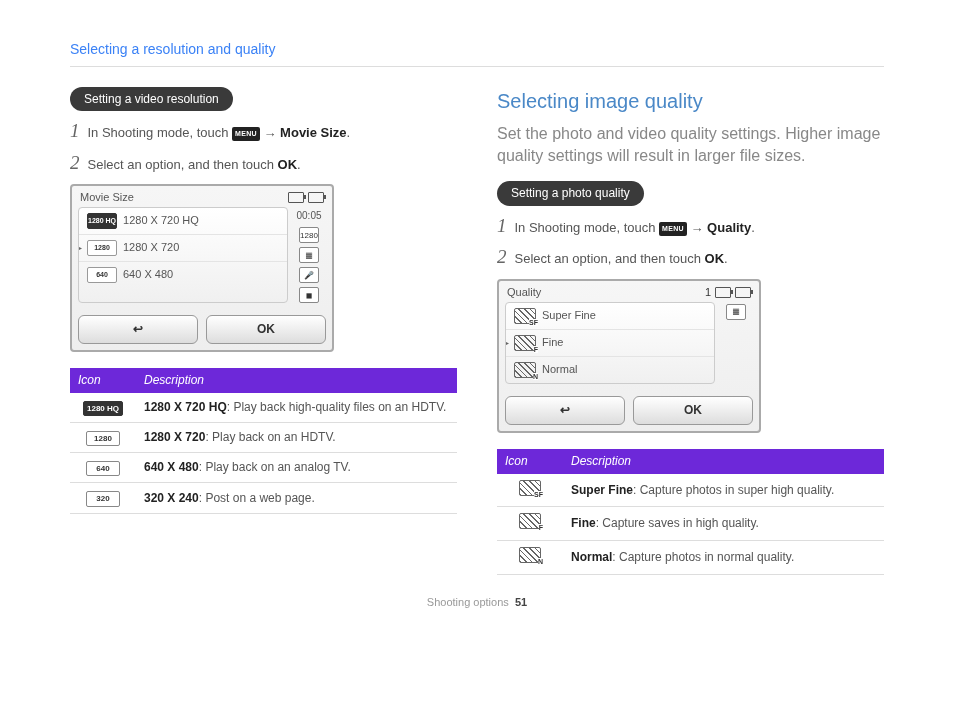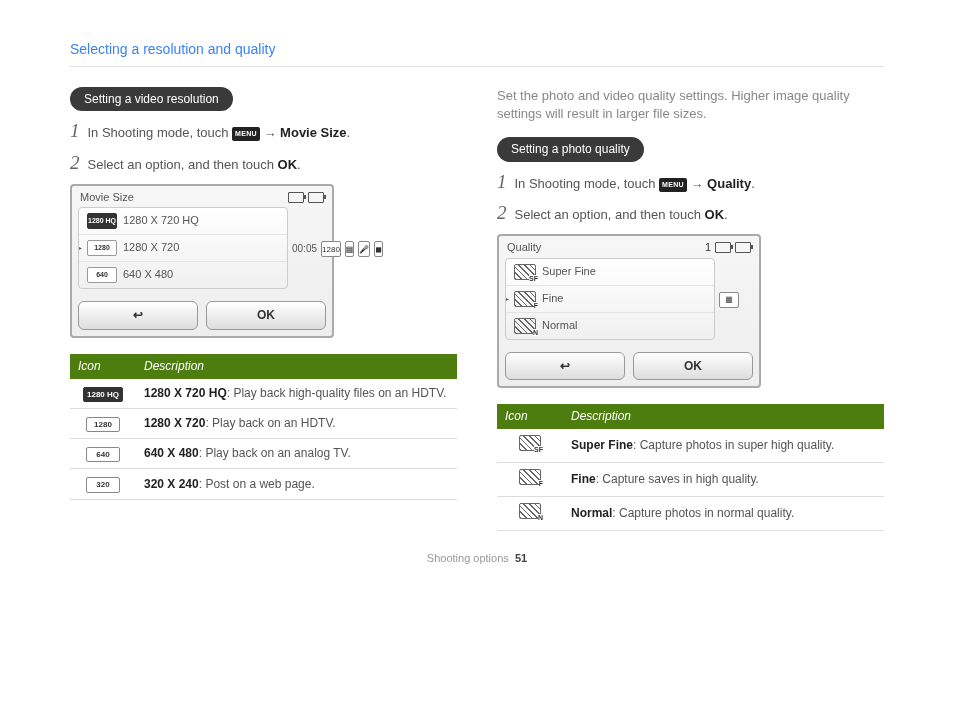--- a/index.html
+++ b/index.html
@@ -74,21 +74,21 @@
     color: #555;
   }
   .section-title {
     color: #4a88c7;
     font-size: 20px;
     margin: 0 0 8px 0;
     font-weight: normal;
   }
   .desc {
     color: #888;
-    font-size: 13px;
+    font-size: 16px;
     margin-bottom: 14px;
   }
   .sub-desc {
     color: #888;
     font-size: 12px;
     margin-bottom: 12px;
   }
 
   
   .screen-wrap {
@@ -169,21 +169,21 @@
     content:"▸";
     position:absolute;
     left:-2px;
     color:#666;
     font-size:10px;
   }
   .opt-icon.dark { background:#333; color:#fff; border-color:#333;}
   .side-col {
     width: 34px;
     display:flex;
-    flex-direction:row;
+    flex-direction:column;
     align-items:center;
     gap:4px;
     padding-top:2px;
     color:#555;
     font-size:8px;
   }
   .side-icon {
     width:18px;height:14px;
     border:1px solid #888;
     border-radius:2px;
@@ -216,21 +216,21 @@
     color:#555;
   }
 
   
   .desc-table {
     width: 100%;
     border-collapse: collapse;
     font-size: 12px;
   }
   .desc-table thead th {
-    background: #4d7c0f;
+    background: #6d28d9;
     color: #fff;
     font-weight: normal;
     font-style: italic;
     text-align: left;
     padding: 4px 8px;
     margin-left: 46px;
   }
   .desc-table thead th:first-child { width: 50px; }
   .desc-table td {
     border-bottom: 1px solid #ddd;
@@ -376,20 +376,21 @@
           </tr>
           <tr>
             <td><span class="td-icon">320</span></td>
             <td><span class="bold">320 X 240</span><span>: Post on a web page.</span></td>
           </tr>
         </tbody>
       </table>
     </div>
 
     <div class="col">
+      <h2 class="section-title">Selecting image quality</h2>
       <div class="desc">Set the photo and video quality settings. Higher image quality settings will result in larger file sizes.</div>
 
       <div class="pill">Setting a photo quality</div>
 
       <div class="step">
         <div class="step-num">1</div>
         <div class="step-text">
           <span>In Shooting mode, touch </span>
           <span class="inline-icon">MENU</span>
           <span class="arrow"> → </span>

